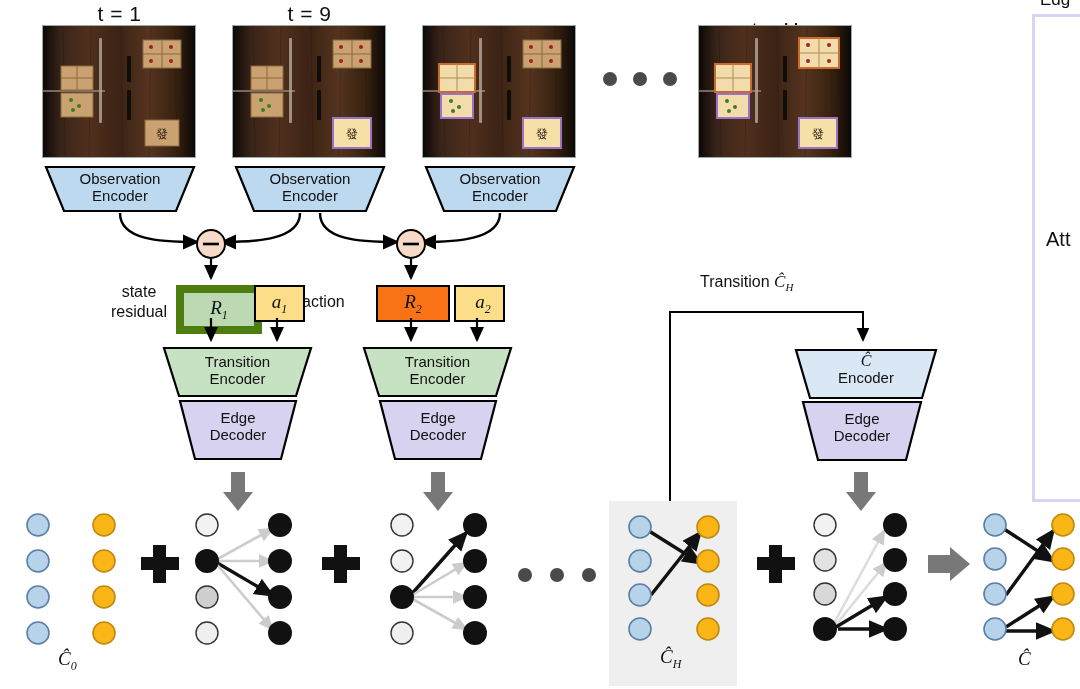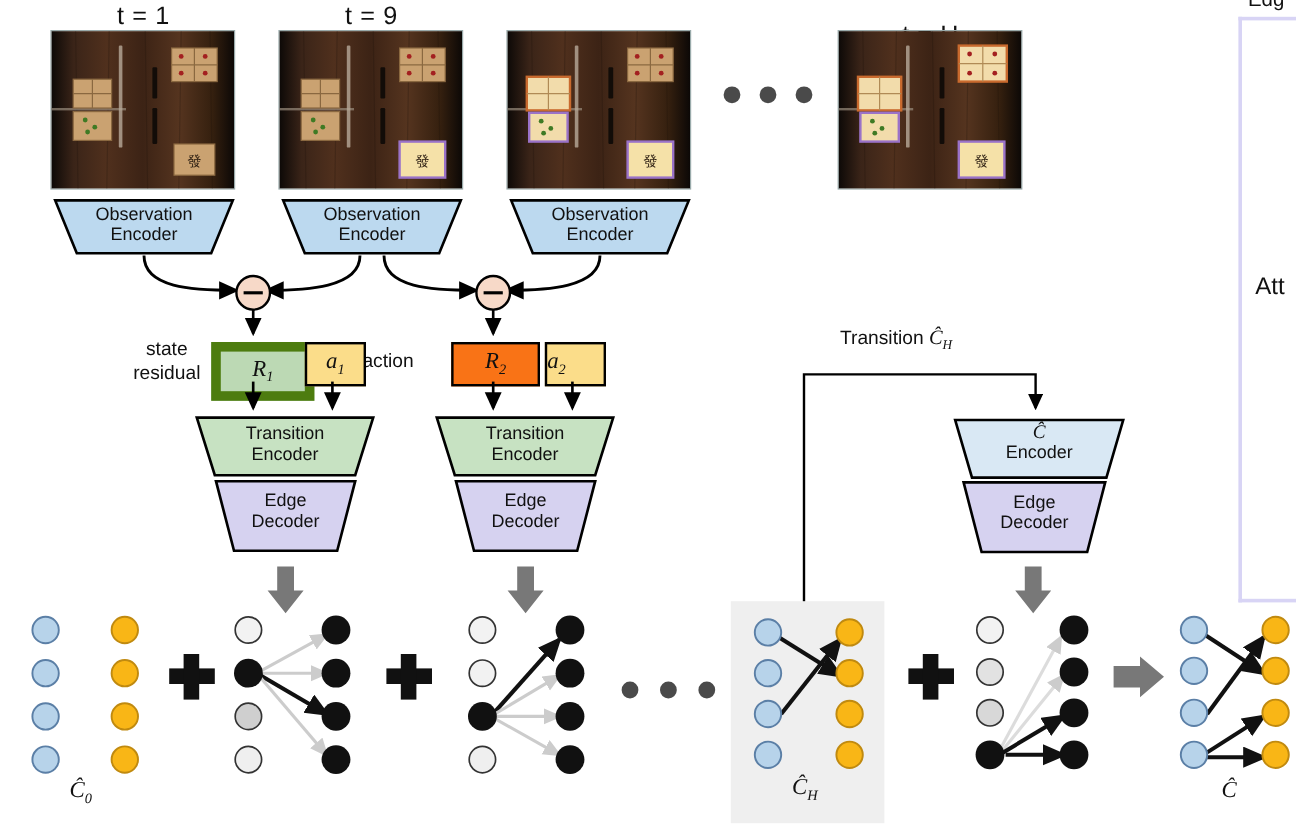--- a/index.html
+++ b/index.html
@@ -262,21 +262,21 @@
   <div class="abs mathi" style="left:0;top:4px;width:47px;text-align:center;font-size:19px;">
     <span>a</span><sub style="font-size:12px">1</sub>
   </div>
 </div>
 <div class="abs" style="left:376px;top:285px;width:70px;height:33px;background:#f97316;border:2px solid #000;">
   <div class="abs mathi" style="left:0;top:4px;width:70px;text-align:center;font-size:19px;">
     <span>R</span><sub style="font-size:12px">2</sub>
   </div>
 </div>
 <div class="abs" style="left:454px;top:285px;width:47px;height:33px;background:#fbdd8a;border:2px solid #000;">
-  <div class="abs mathi" style="left:0;top:4px;width:54px;text-align:left;font-size:19px;">
+  <div class="abs mathi" style="left:0;top:4px;width:54px;text-align:center;font-size:19px;">
     <span>a</span><sub style="font-size:12px">2</sub>
   </div>
 </div>
 
 <div class="abs" style="left:0;top:318px;">
   <svg width="540" height="30">
     <line x1="211" y1="0" x2="211" y2="22" stroke="#000" stroke-width="2.2" marker-end="url(#ar)"></line>
     <line x1="277" y1="0" x2="277" y2="22" stroke="#000" stroke-width="2.2" marker-end="url(#ar)"></line>
     <line x1="411" y1="0" x2="411" y2="22" stroke="#000" stroke-width="2.2" marker-end="url(#ar)"></line>
     <line x1="477" y1="0" x2="477" y2="22" stroke="#000" stroke-width="2.2" marker-end="url(#ar)"></line>

